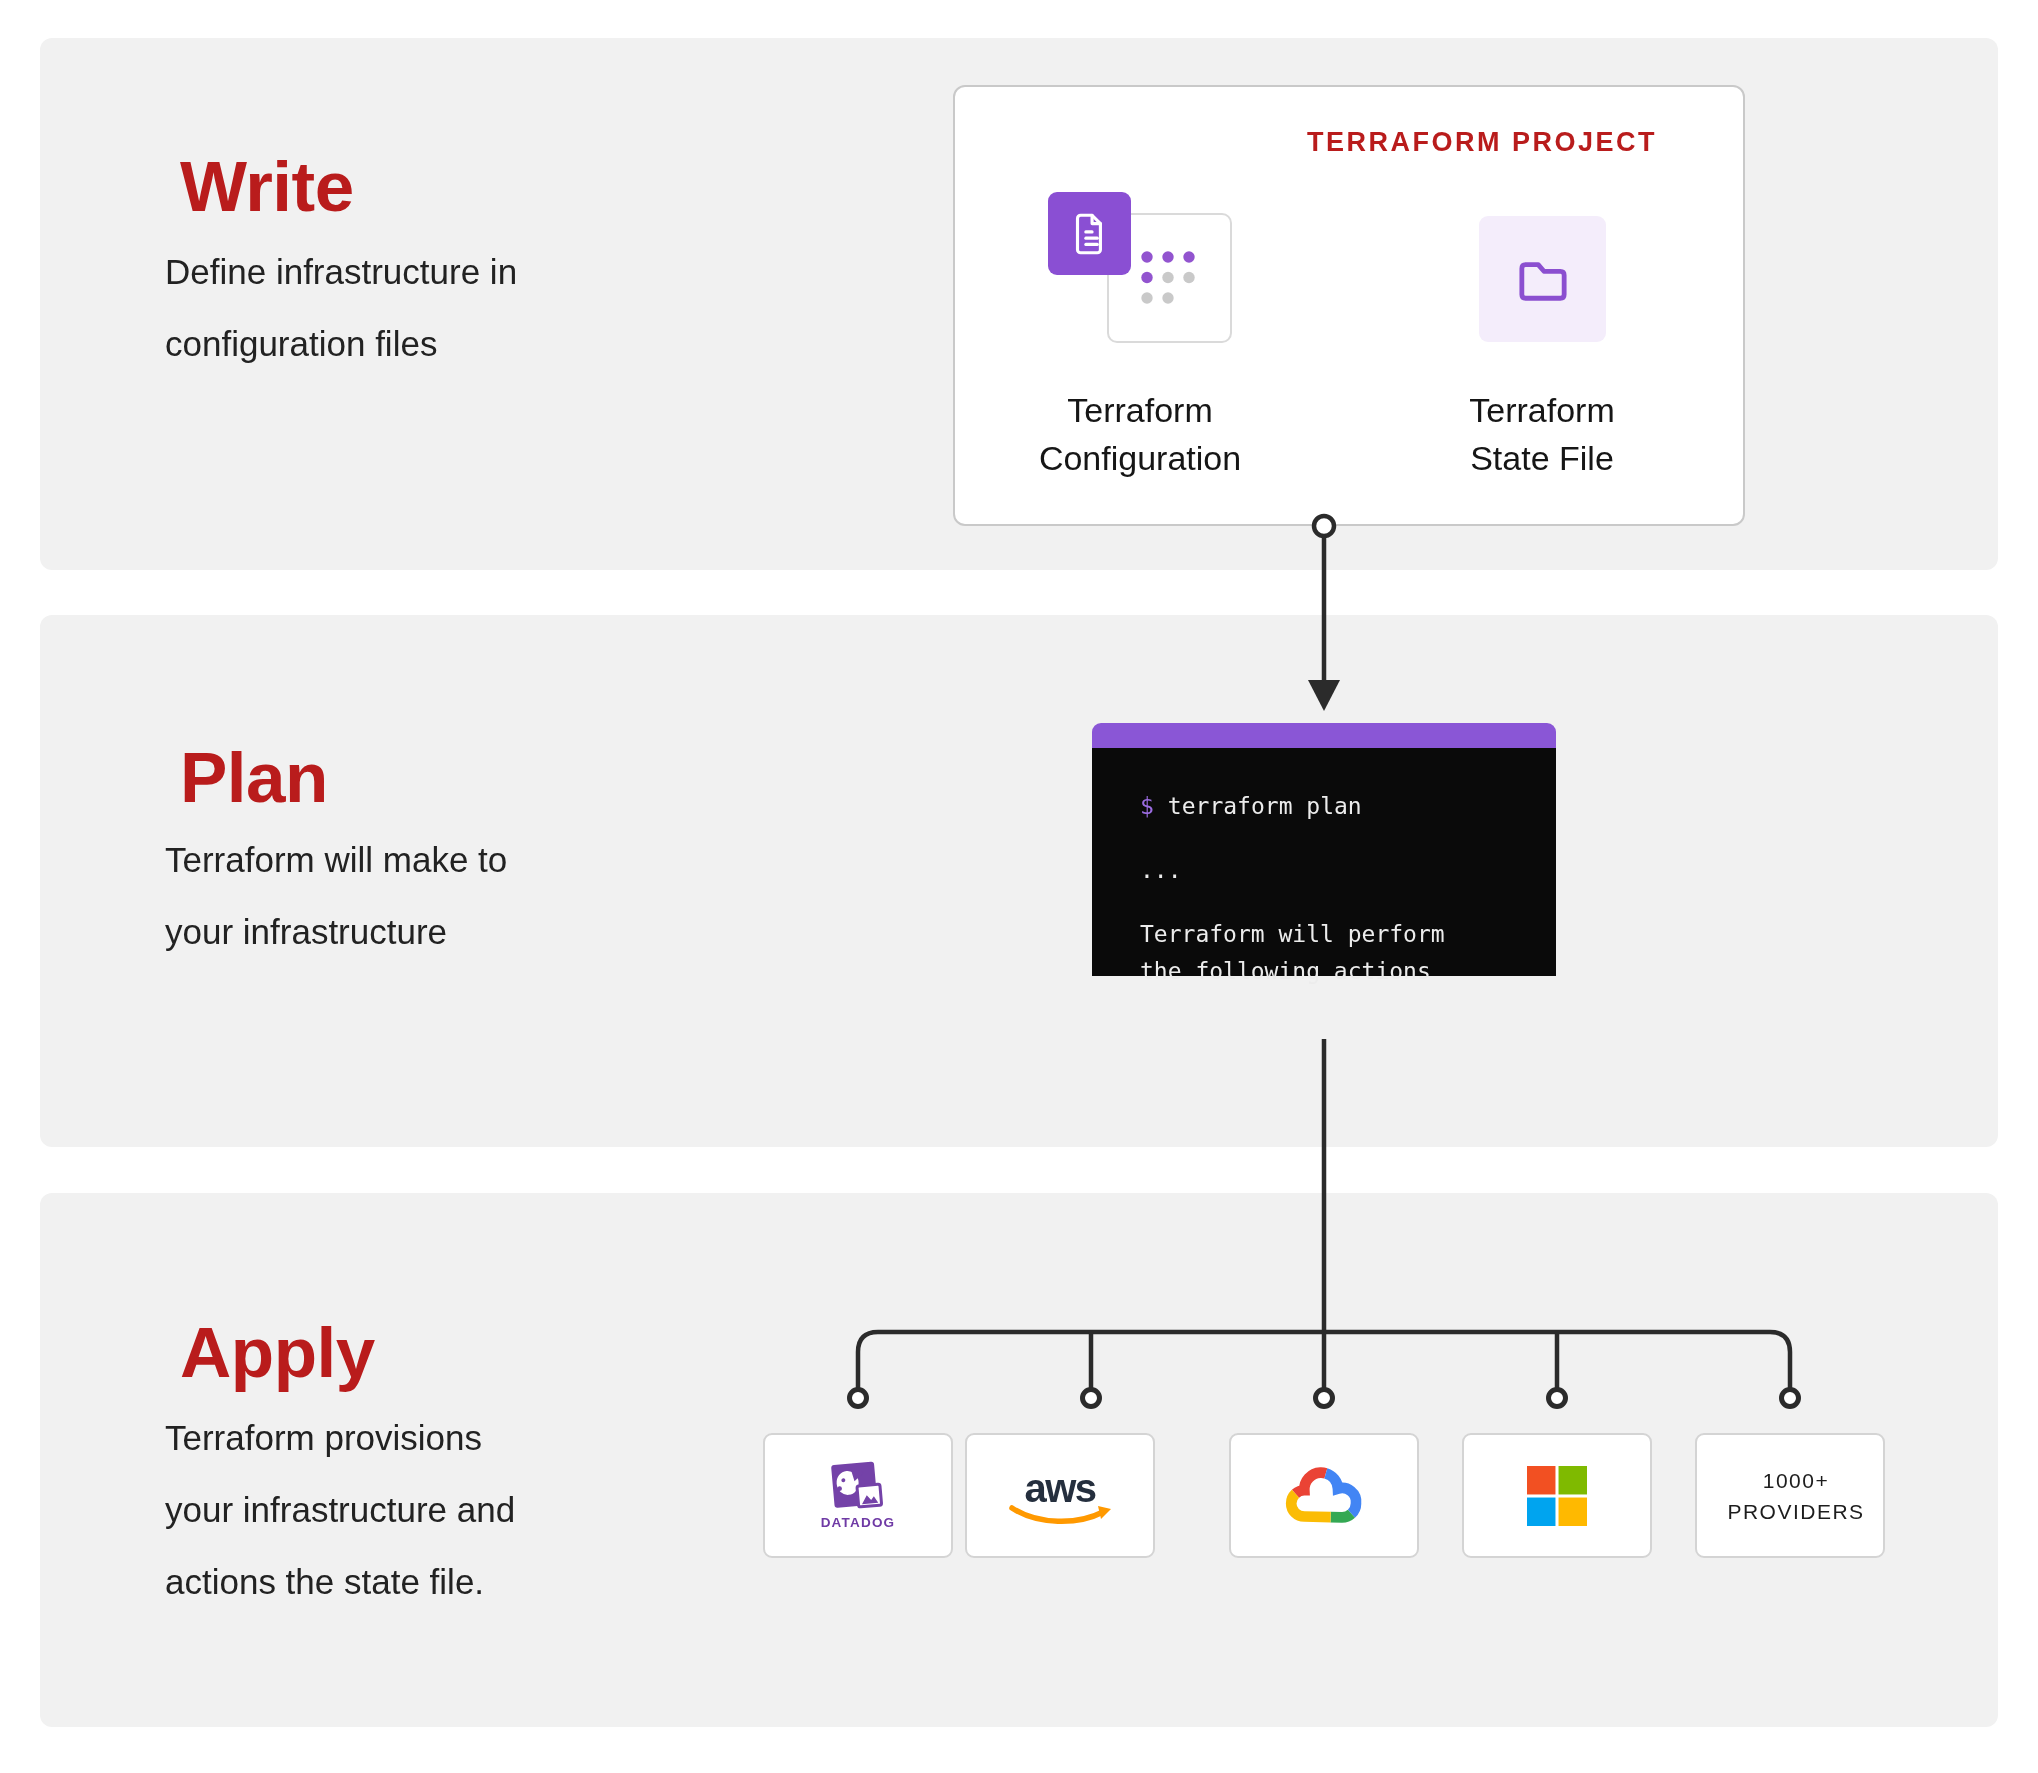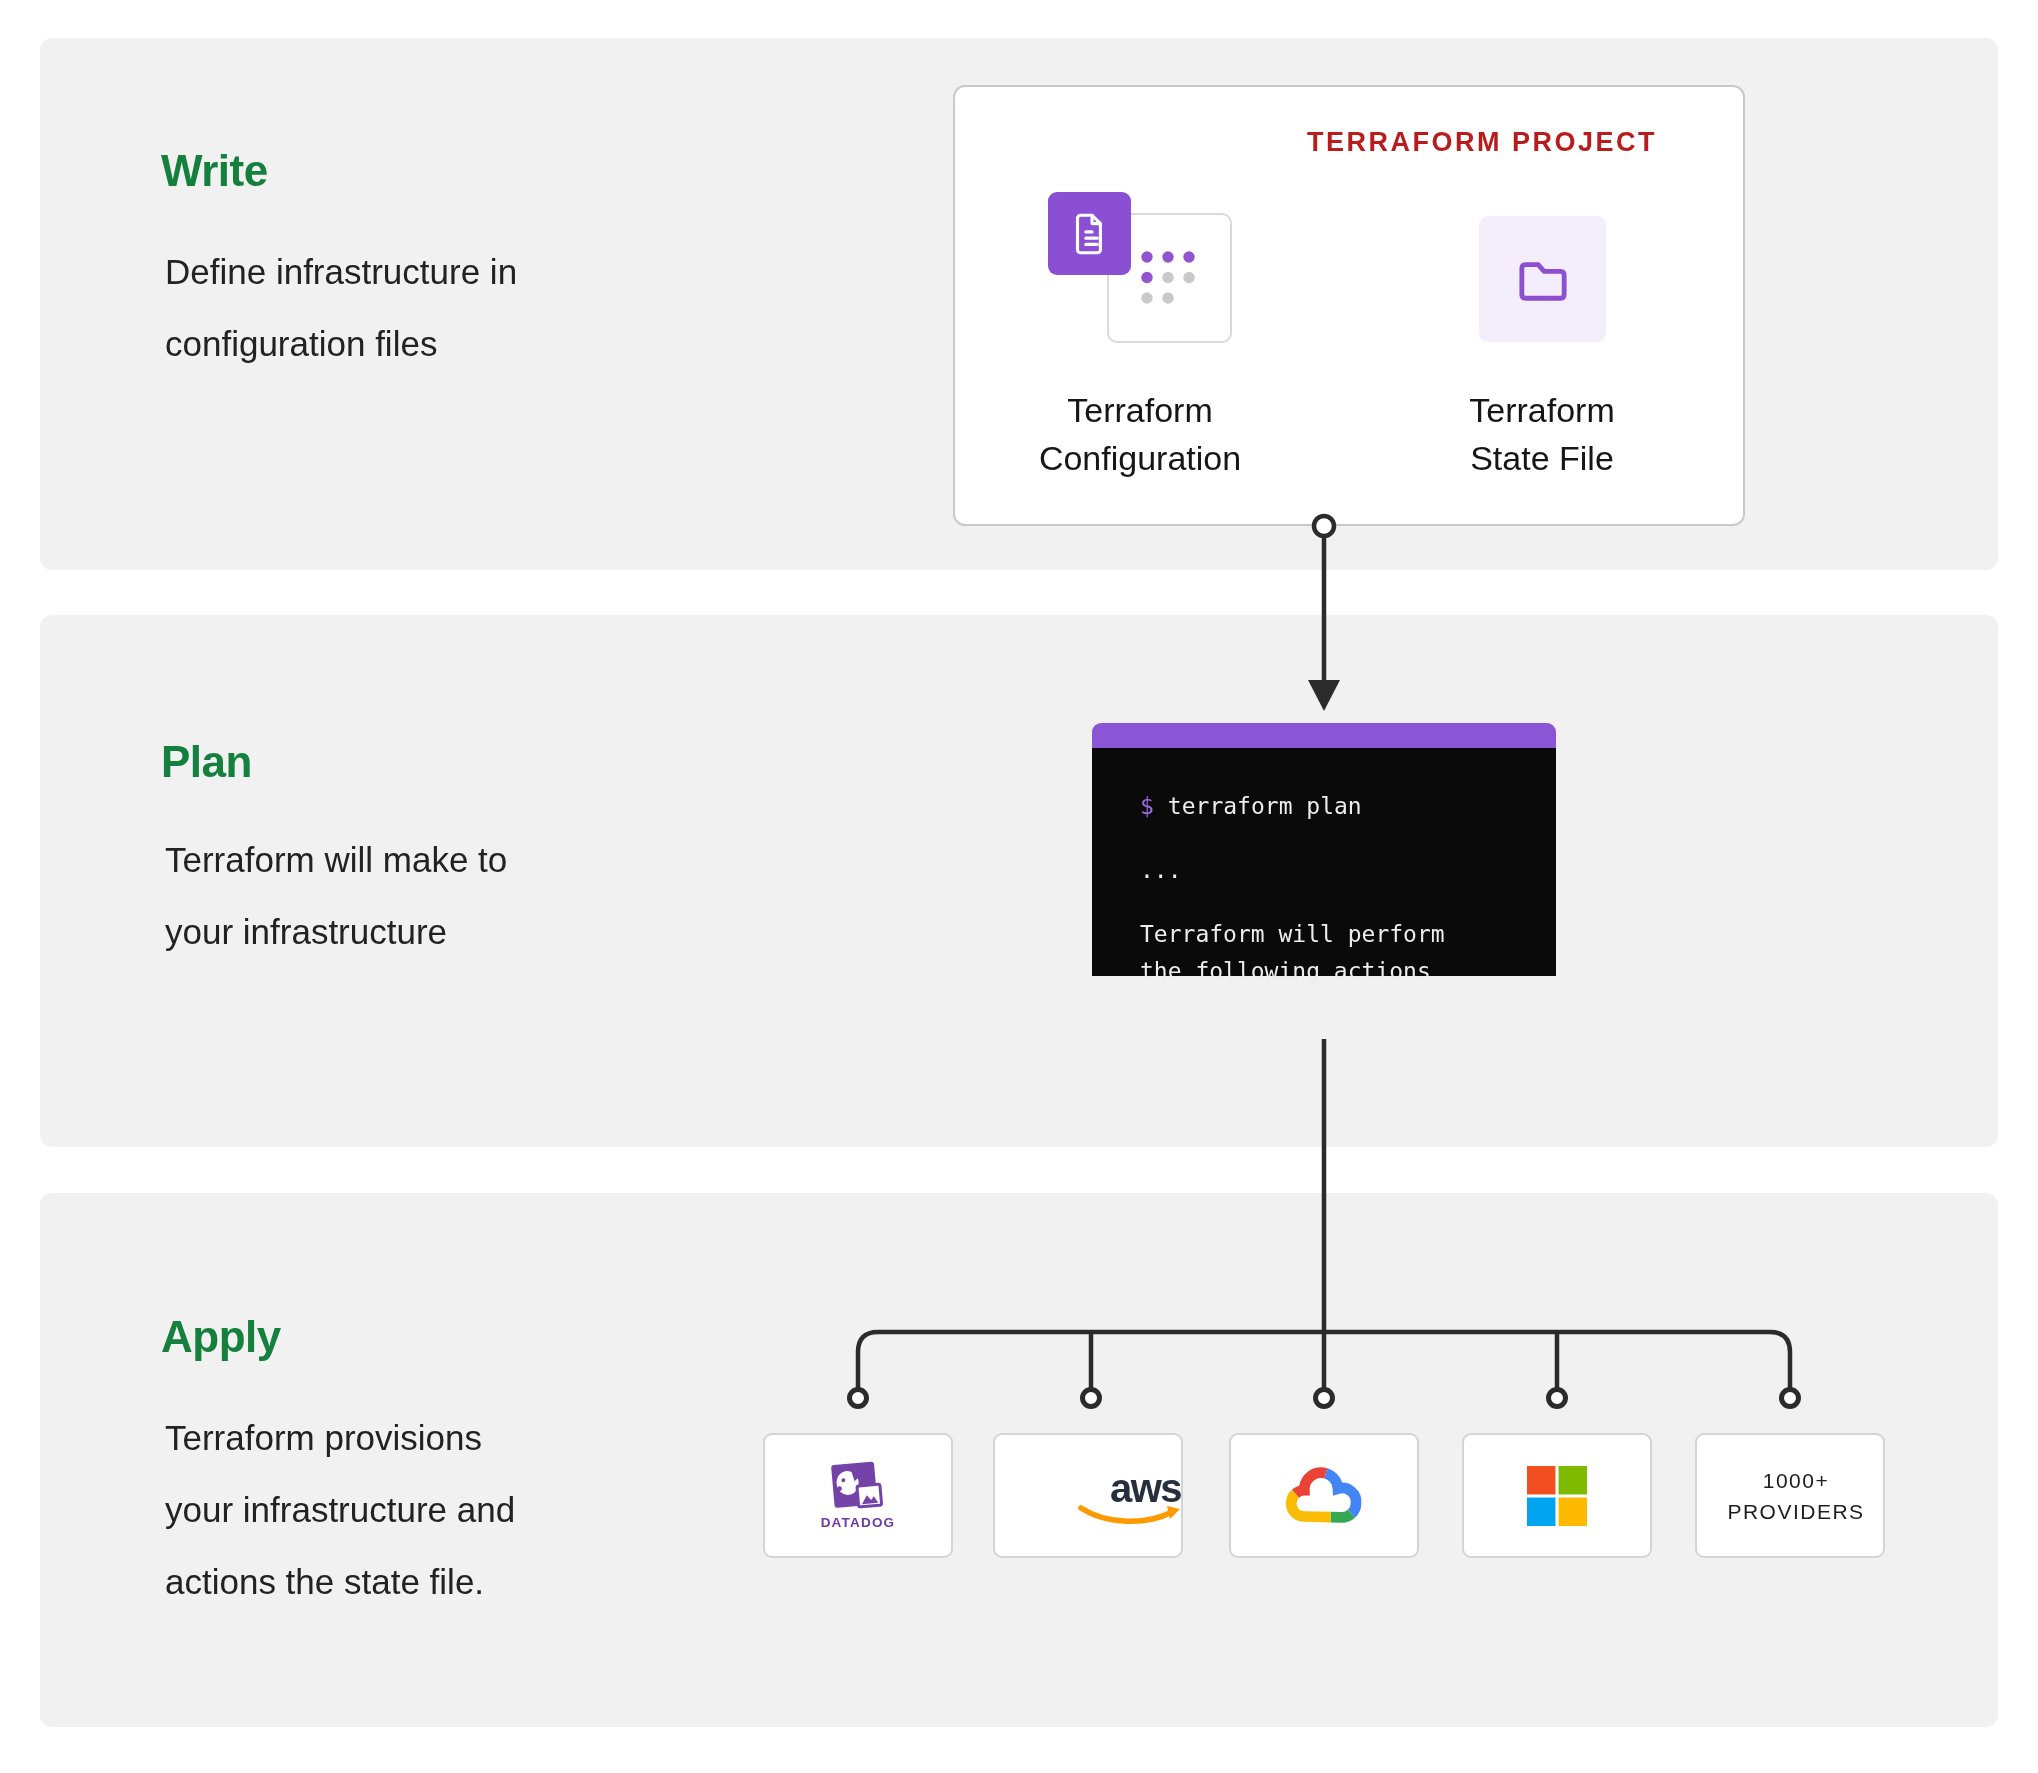--- a/index.html
+++ b/index.html
@@ -7,21 +7,21 @@
   body { font-family:"Liberation Sans", sans-serif; }
   #canvas { position:relative; width:2038px; height:1773px; background:#ffffff; overflow:hidden; }
 
   
   .band { position:absolute; left:40px; width:1958px; background:#f1f1f1; border-radius:12px; }
   #band-write { top:38px;  height:532px; }
   #band-plan  { top:615px; height:532px; }
   #band-apply { top:1193px; height:534px; }
 
   
-  .stage-heading { position:absolute; left:161px; font-size:44px; font-weight:700; color:#15803d; letter-spacing:-0.5px; }
+  .stage-heading { position:absolute; left:180px; font-size:71px; font-weight:700; color:#b91c1c; letter-spacing:-0.5px; }
   #write-heading { top:146px; }
   #plan-heading  { top:737px; }
   #apply-heading { top:1312px; }
   .stage-body { position:absolute; left:165px; font-size:35px; line-height:72px; color:#222222; }
   #write-body { top:236px; }
   #plan-body  { top:824px; }
   #apply-body { top:1402px; }
 
   
   .project-card { position:absolute; left:953px; top:85px; width:792px; height:441px;
@@ -56,21 +56,21 @@
                    font-family:"DejaVu Sans Mono", monospace; font-size:23px; line-height:37px; color:#ececec; }
   .term-prompt { color:#9b6ce0; margin-right:14px; }
   .term-ellipsis { margin-top:27px; }
   .term-output { margin-top:27px; }
 
   
   .provider-card { position:absolute; top:1433px; width:190px; height:125px; background:#ffffff;
                    border:2px solid #d4d4d4; border-radius:9px;
                    display:flex; flex-direction:column; align-items:center; justify-content:center; }
   #card-datadog { left:763px; }
-  #card-aws     { left:993px;align-items:flex-end; }
+  #card-aws     { left:965px; }
   #card-gcp     { left:1229px; }
   #card-ms      { left:1462px; }
   #card-more    { left:1695px;padding-left:12px; }
 
   .datadog-text { font-size:13.5px; font-weight:700; letter-spacing:1.2px; color:#6f3aa5; margin-top:2px; }
   .aws-word { font-size:40px; font-weight:700; letter-spacing:-1.5px; color:#252f3e; line-height:0.8; margin-top:10px; }
   .more-text { font-size:21px; line-height:31px; letter-spacing:1.5px; font-weight:500; color:#1d1d1d; text-align:center; }
 </style>
 </head>
 <body>

